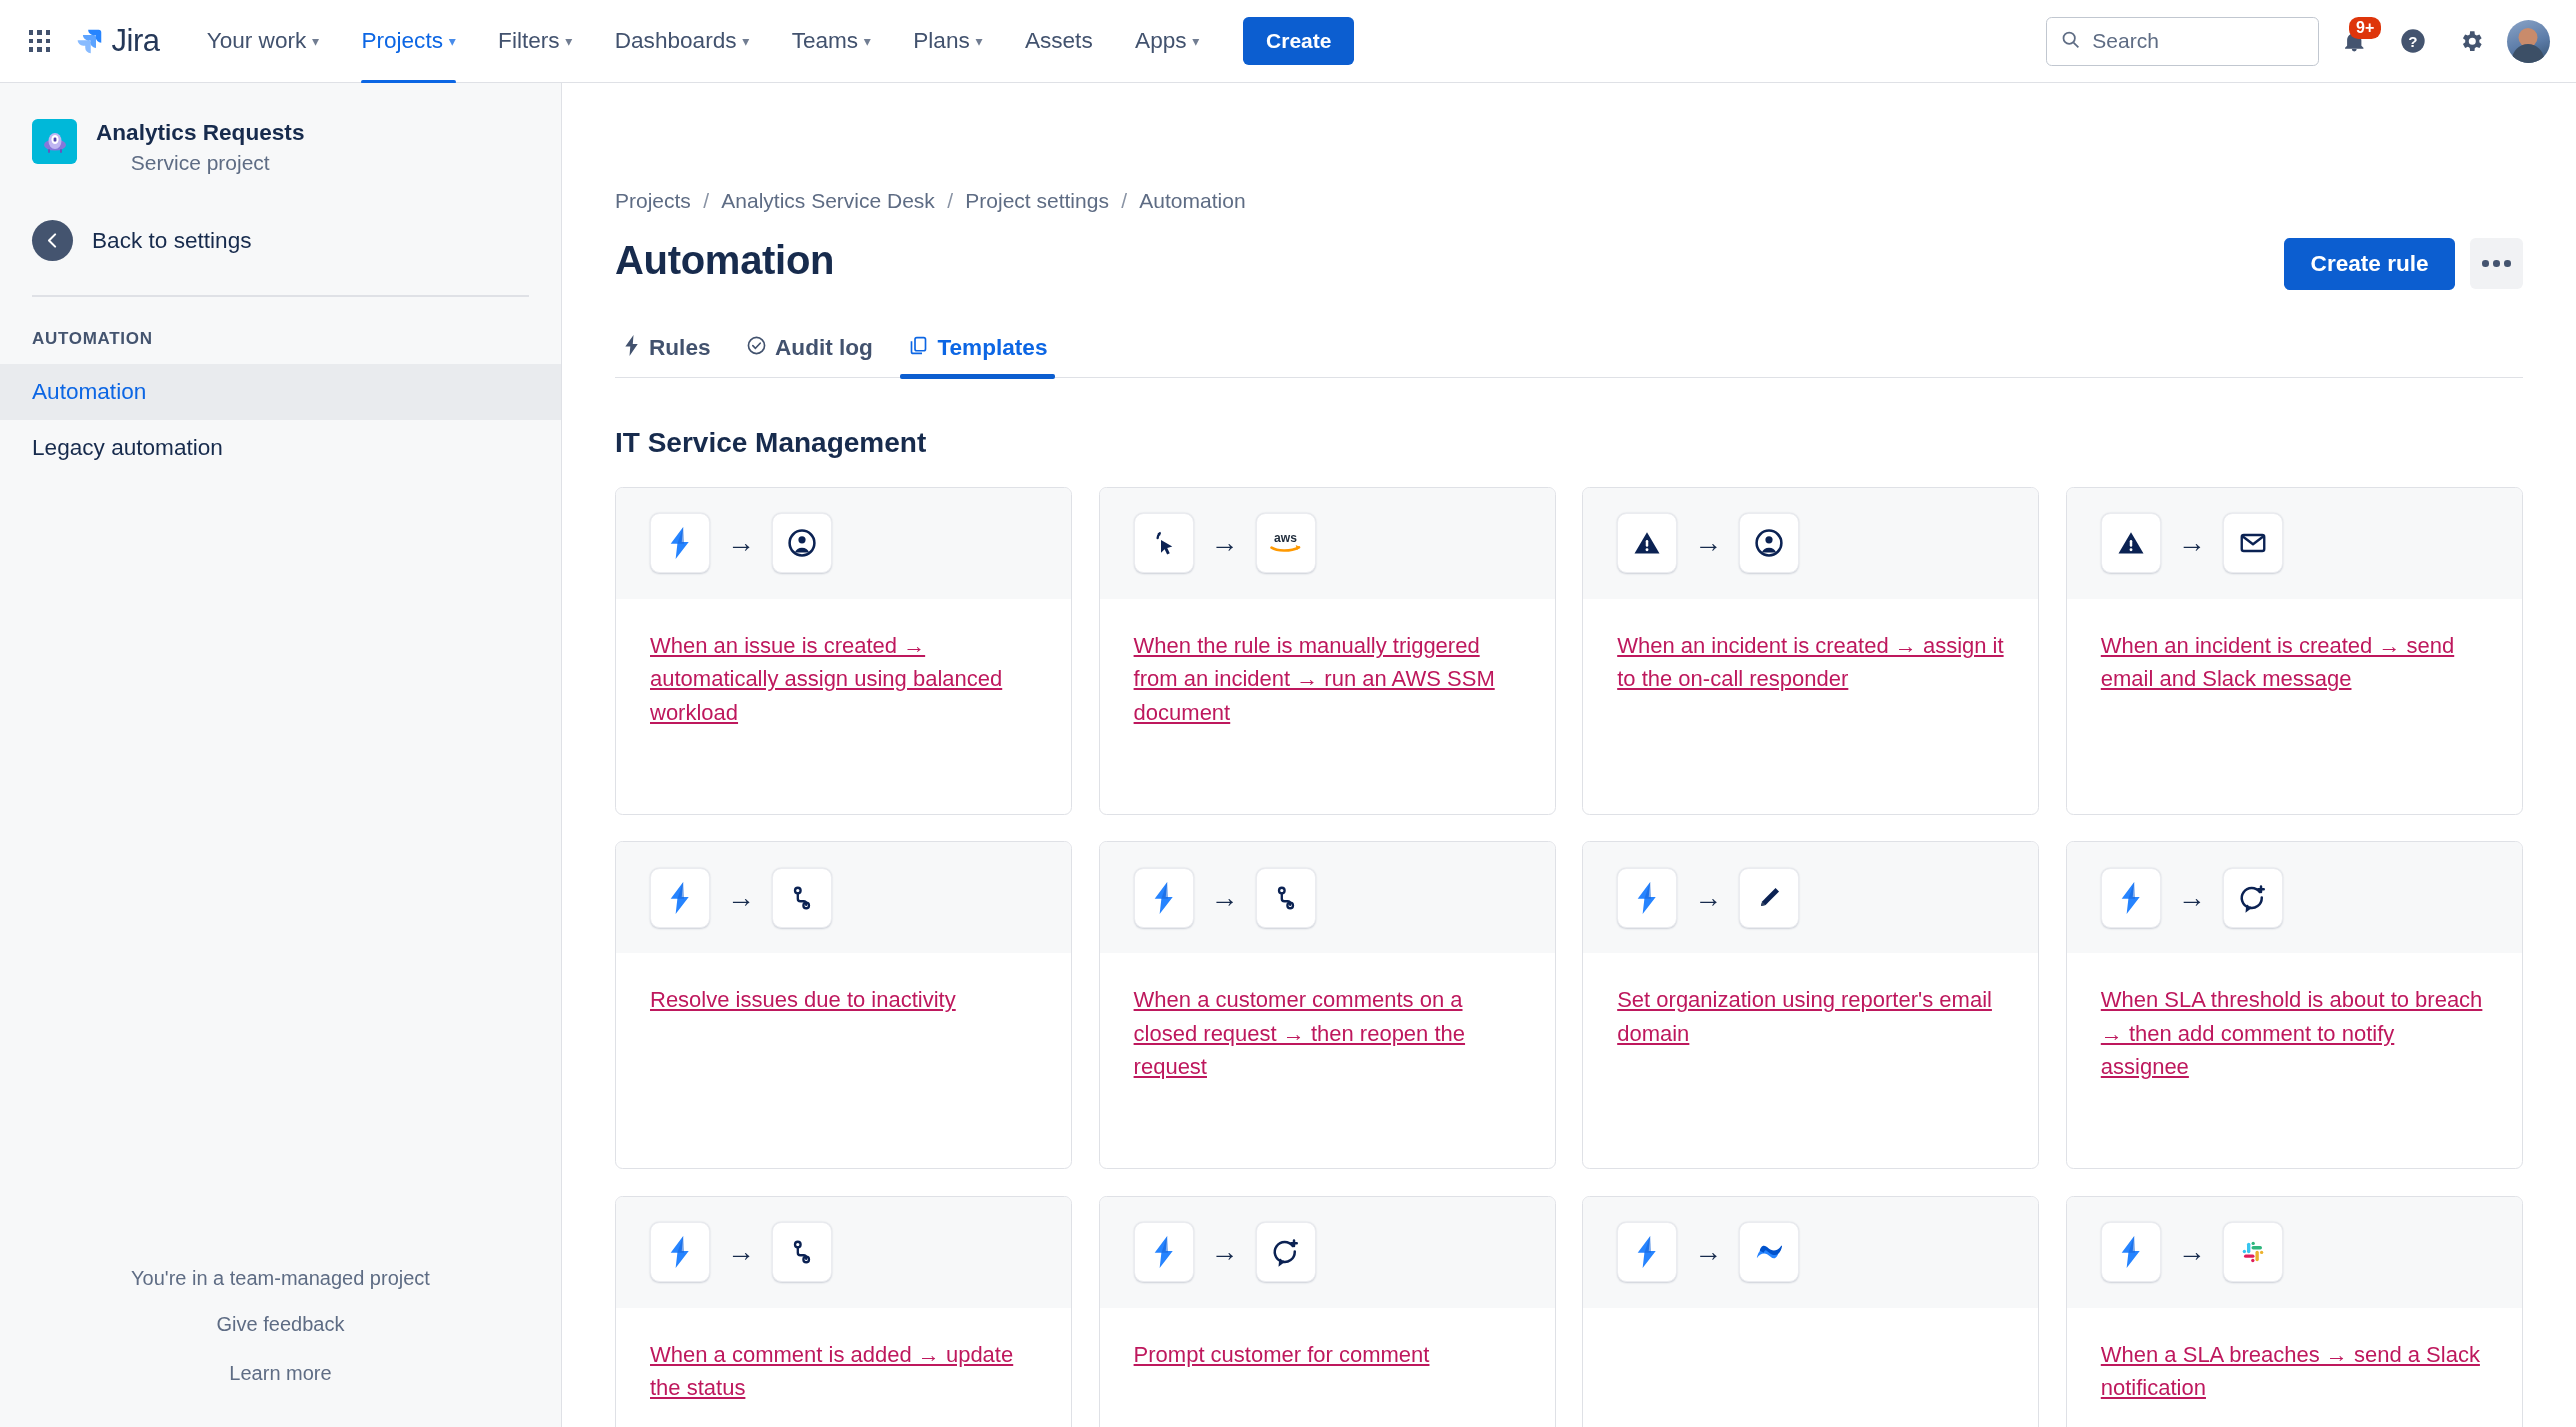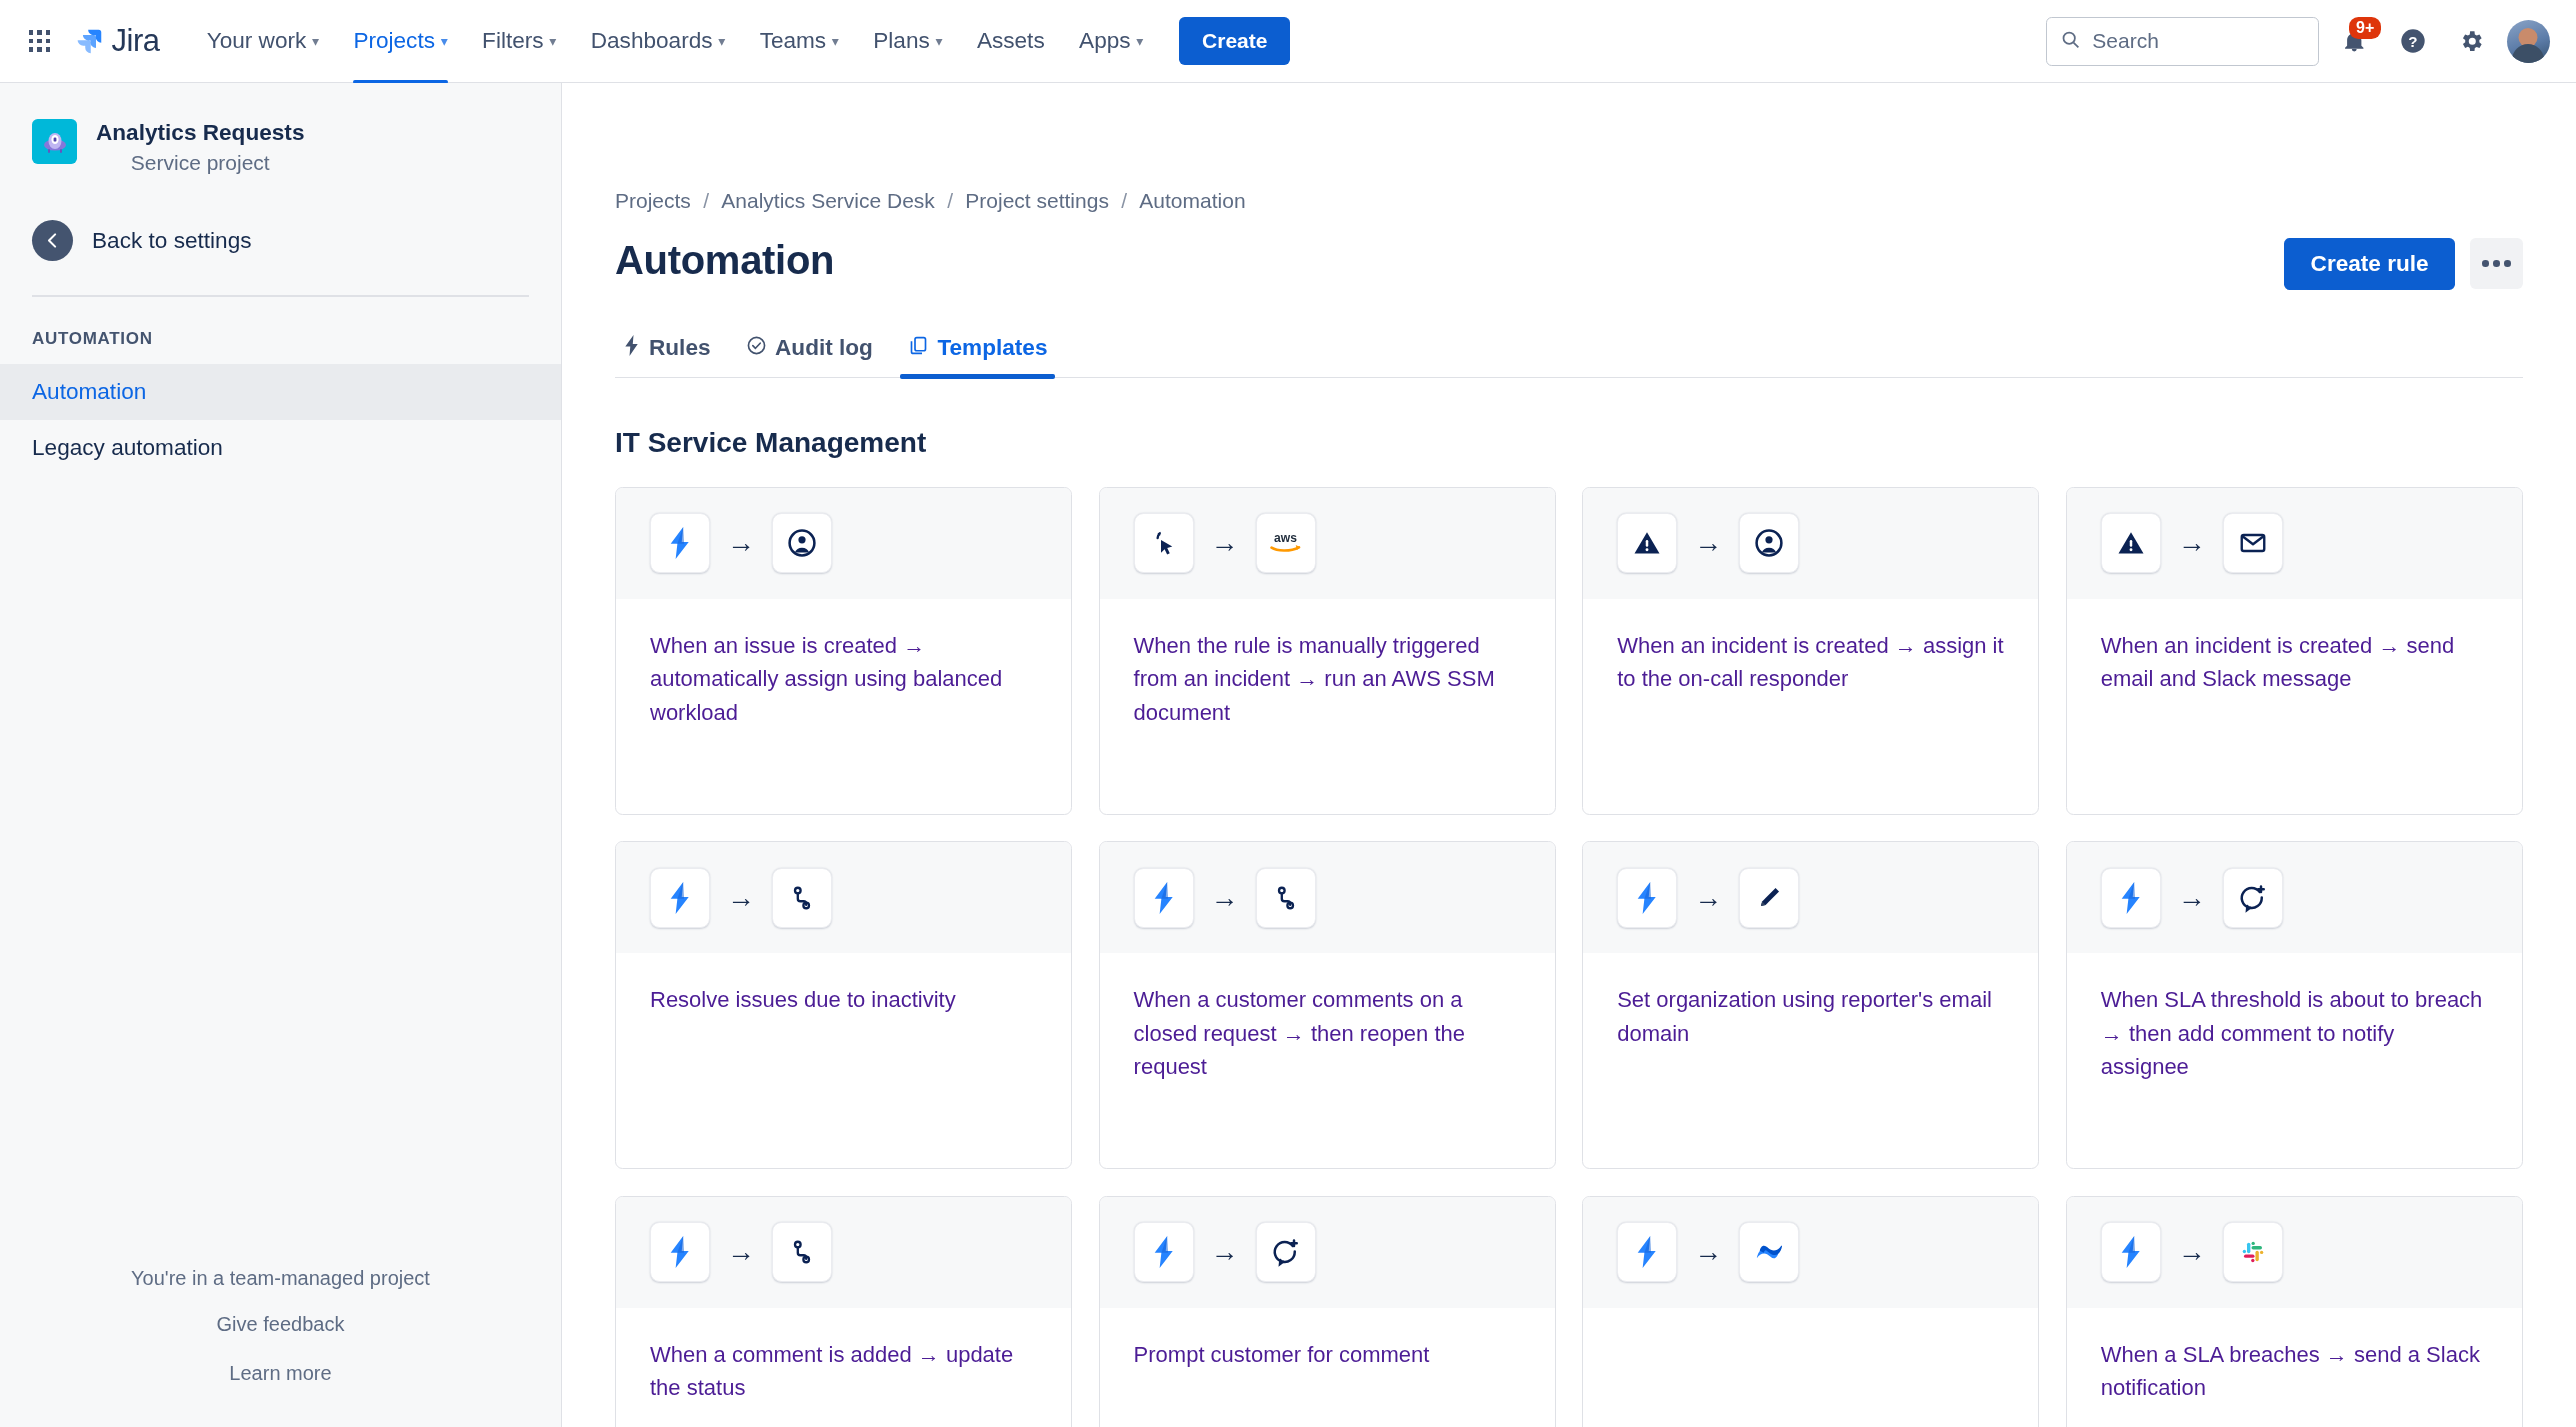--- a/index.html
+++ b/index.html
@@ -29,21 +29,21 @@
   .appsgrid .dots {
     display: grid; grid-template-columns: repeat(3, 4.7px);
     grid-gap: 3.8px;
   }
   .appsgrid .dots i { width: 4.7px; height: 4.7px; background: #42526E; display: block; }
 
   .brand { display: flex; align-items: center; gap: 8.5px; margin-left: 15px; cursor: pointer; }
   .brand-logo { width: 28px; height: 28px; }
   .brand-word { font-size: 31px; font-weight: 400; color: #253858; letter-spacing: -0.5px; }
 
-  .navlinks { display: flex; align-items: center; gap: 8px; margin-left: 34px; }
+  .navlinks { display: flex; align-items: center; gap: 16px; margin-left: 34px; }
   .navlink {
     display: flex; align-items: center; gap: 5.7px;
     font-size: 22.6px; color: #42526E; font-weight: 500;
     padding: 8.5px 13.2px; border-radius: 4.7px; cursor: pointer;
     white-space: nowrap;
     position: relative;
   }
   .navlink.active { color: #0C66E4; }
   .navlink.active::after {
     content: ""; position: absolute; left: 13.2px; right: 13.2px;
@@ -220,21 +220,21 @@
   .chip {
     width: 60px; height: 60px; border-radius: 9.4px;
     background: #fff; border: 0.9px solid #EBECF0;
     box-shadow: 0 0.9px 1.9px rgba(9,30,66,.18);
     display: flex; align-items: center; justify-content: center;
     flex: none;
   }
   .arrow { font-size: 28px; color: #172B4D; line-height: 1; }
   .tcard-body { padding: 30px 34px 0 34px; }
   .tcard-text {
-    font-size: 22px; line-height: 1.52; color: #4c1d95;
+    font-size: 22px; line-height: 1.52; color: #be185d; text-decoration: underline;
   }
 </style>
 </head>
 <body>
 
 <header class="topnav">
   <div class="appsgrid">
     <span class="dots">
         <i></i>
         <i></i>

